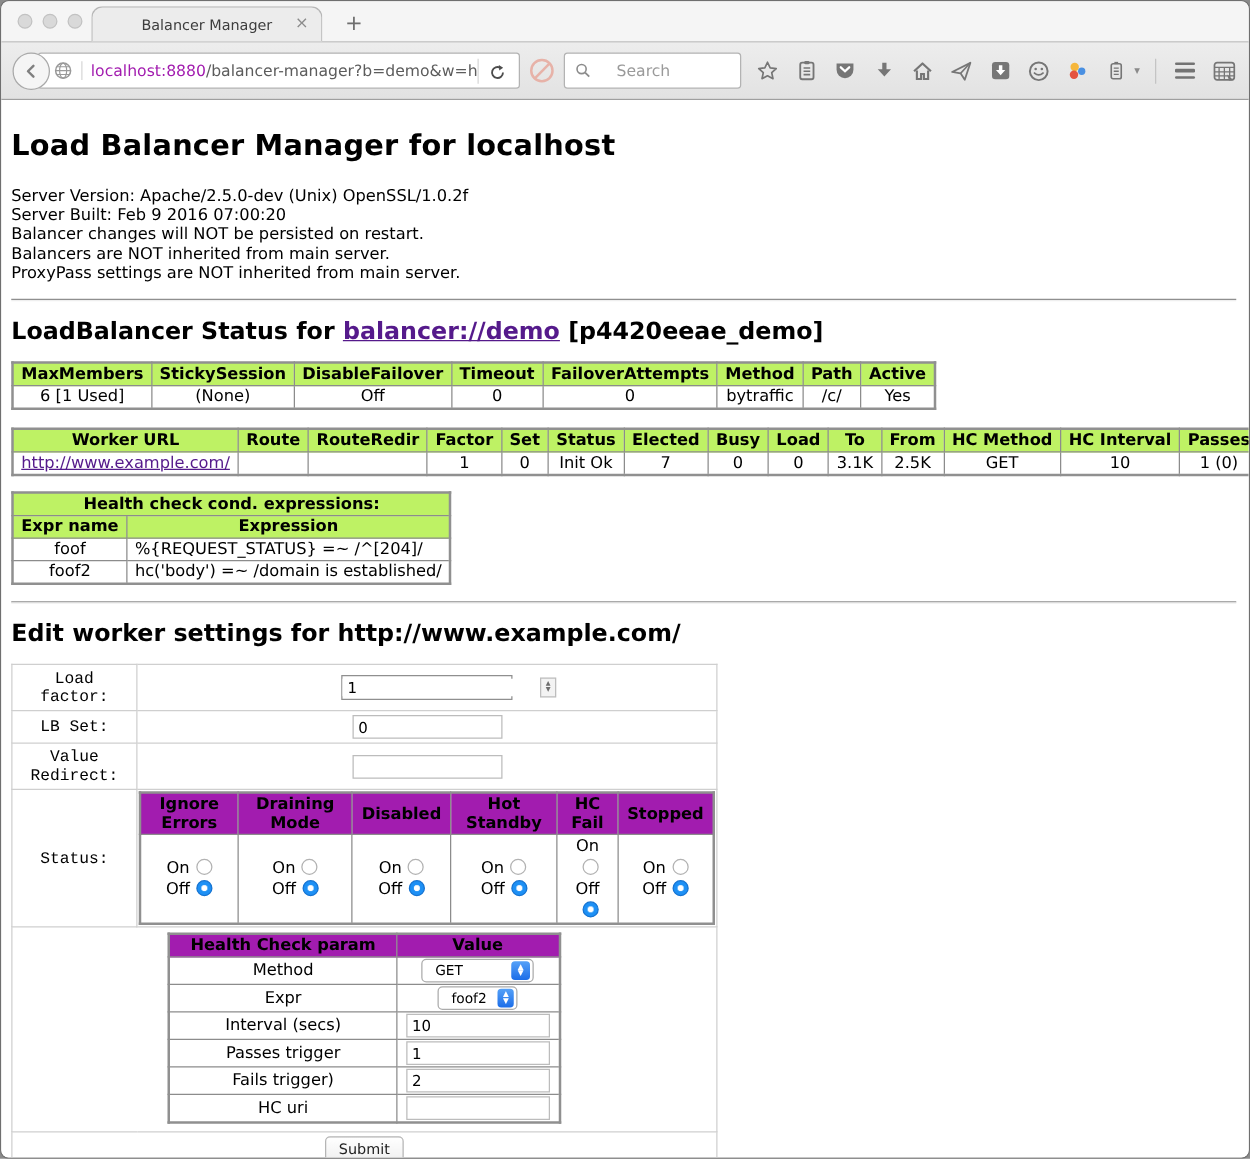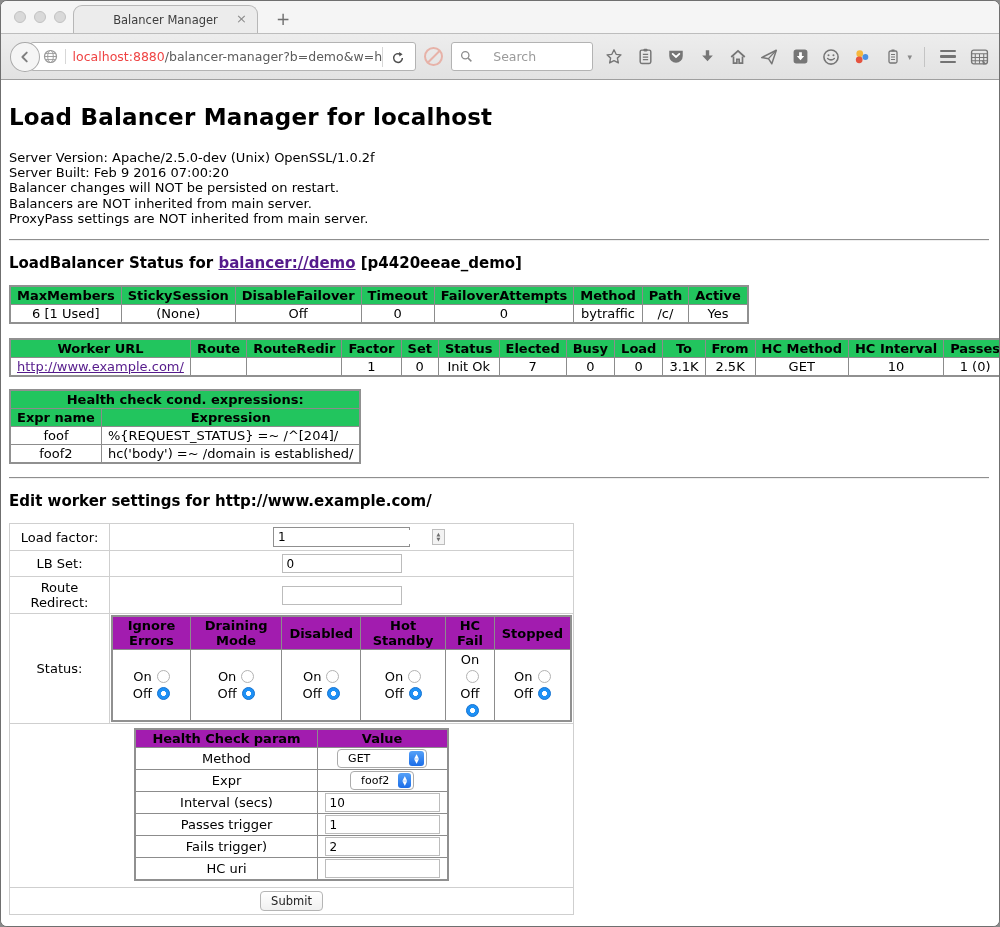--- a/index.html
+++ b/index.html
@@ -21,54 +21,54 @@
   .newtab { font-size:17px; color:#6f6f6f; margin-left:18px; margin-bottom:4px; }
 
   .toolbar { height:46px; background:linear-gradient(#ededed,#e2e2e2); border-bottom:1px solid #9f9f9f;
              display:flex; align-items:center; padding:0 9px; flex:0 0 auto; }
   .back-btn { width:30px; height:30px; border-radius:50%; background:#f5f5f5; border:1px solid #a9a9a9;
               display:flex; align-items:center; justify-content:center; z-index:2; }
   .url-bar { display:flex; align-items:center; background:#fff; border:1px solid #b3b3b3; border-radius:3px;
              height:29px; width:392px; margin-left:-10px; padding:0 4px 0 12px; overflow:hidden; }
   .url-globe { flex:0 0 auto; margin-right:7px; padding-right:7px; border-right:1px solid #d7d7d7; display:flex; }
   .url-text { font-size:12.5px; white-space:nowrap; overflow:hidden; flex:1 1 auto; }
-  .url-host { color:#ef4444; }
+  .url-host { color:#a21caf; }
   .url-path { color:#5c5c5c; }
   .url-reload { flex:0 0 auto; border-left:1px solid #d7d7d7; padding:4px 6px 2px 8px; }
   .blocked { width:19px; height:19px; border-radius:50%; border:2px solid #e7b2a8; position:relative; margin:0 8px; }
   .blocked::after { content:""; position:absolute; left:-1px; top:7px; width:17px; height:2px;
                     background:#e7b2a8; transform:rotate(-45deg); }
   .search-bar { display:flex; align-items:center; background:#fff; border:1px solid #b3b3b3; border-radius:3px;
                 height:29px; width:144px; padding:0 8px; gap:20px; }
   .search-ph { font-size:12.5px; color:#9a9a9a; }
   .tb-icons { display:flex; align-items:center; margin-left:10px; gap:9px; flex:1 1 auto; justify-content:flex-end; }
   .tb-ic { display:flex; align-items:center; justify-content:center; width:22px; height:22px; }
   .caret { font-size:9px; color:#8a8a8a; margin-left:-6px; }
   .tb-sep { width:1px; height:20px; background:#c4c4c4; margin:0 3px; }
   .burger { display:flex; flex-direction:column; gap:3px; }
   .burger span { width:16px; height:2.5px; background:#737373; border-radius:1px; }
 
   
   .content { background:#fff; flex:1 1 auto; padding:8px 10px 0 8px; overflow:hidden; font-size:13px; color:#000; }
   h1.pg { font-size:23px; font-weight:bold; margin:16px 0 20px 0; letter-spacing:0.2px; }
   .info p { font-size:13px; line-height:15.2px; }
   hr.rule { border:0; border-top:1px solid #8f8f8f; border-bottom:1px solid #efefef; margin:13px 0; }
-  h3.sec { font-size:15px; font-weight:bold; margin:10px 0 13px 0; }
+  h3.sec { font-size:19px; font-weight:bold; margin:10px 0 13px 0; }
   a.vlink { color:#551a8b; text-decoration:underline; }
 
   table.tbl { border-collapse:collapse; font-size:13px; border:2px solid #909090; }
   table.tbl th, table.tbl td { border:1px solid #8c8c8c; padding:1px 6px; text-align:center; white-space:nowrap; }
-  table.tbl th { background:#22c55e; font-weight:bold; }
+  table.tbl th { background:#bef264; font-weight:bold; }
   table.tbl td.lft { text-align:left; }
   .worker-tbl { width:982px; }
   .expr-tbl td.expr { text-align:left; }
 
   table.form-tbl { border-collapse:collapse; width:565px; margin-top:4px; border:1px solid #a8a8a8; font-size:13px; }
   table.form-tbl > tbody > tr > td { border:1px solid #cfcfcf; padding:3px 4px; }
-  td.flabel { width:100px; text-align:center; }
+  td.flabel { width:100px; text-align:center;font-family:Liberation Mono, monospace; }
   td.fval { text-align:center; }
   .txt { height:19px; border:1px solid #bcbcbc; font-size:12px; font-family:inherit; padding:0 4px; background:#fff; }
   .w120 { width:120px; }
   .w115 { width:115px; }
   .numwrap { display:inline-flex; align-items:center; border:1px solid #8f8f8f; background:#fff; height:20px; width:137px; }
   .numwrap input { border:0; outline:none; flex:1 1 auto; font-size:12px; font-family:inherit; padding:0 4px; }
   .stepper { flex:0 0 auto; width:13px; height:16px; margin-right:1px; border:1px solid #bdbdbd; background:#f3f3f3;
              display:flex; flex-direction:column; align-items:center; justify-content:center; font-size:5px; color:#6d6d6d; line-height:5px; }
 
   table.inner-tbl { border-collapse:collapse; font-size:13px; border:2px solid #909090; }
@@ -345,21 +345,21 @@
                     <span>▼</span>
                   </span>
           </span>
         </td>
       </tr>
       <tr>
         <td class="flabel">LB Set:</td>
         <td class="fval"><input class="txt w120" type="text" value="0" style=""></td>
       </tr>
       <tr>
-        <td class="flabel">Route Redirect:</td>
+        <td class="flabel">Value Redirect:</td>
         <td class="fval"><input class="txt w120" type="text" value="" style=""></td>
       </tr>
       <tr>
         <td class="flabel">Status:</td>
         <td style="padding:1px;">
           <table class="inner-tbl">
             <tbody>
             <tr>
               <th>Ignore Errors</th>
               <th>Draining Mode</th>

